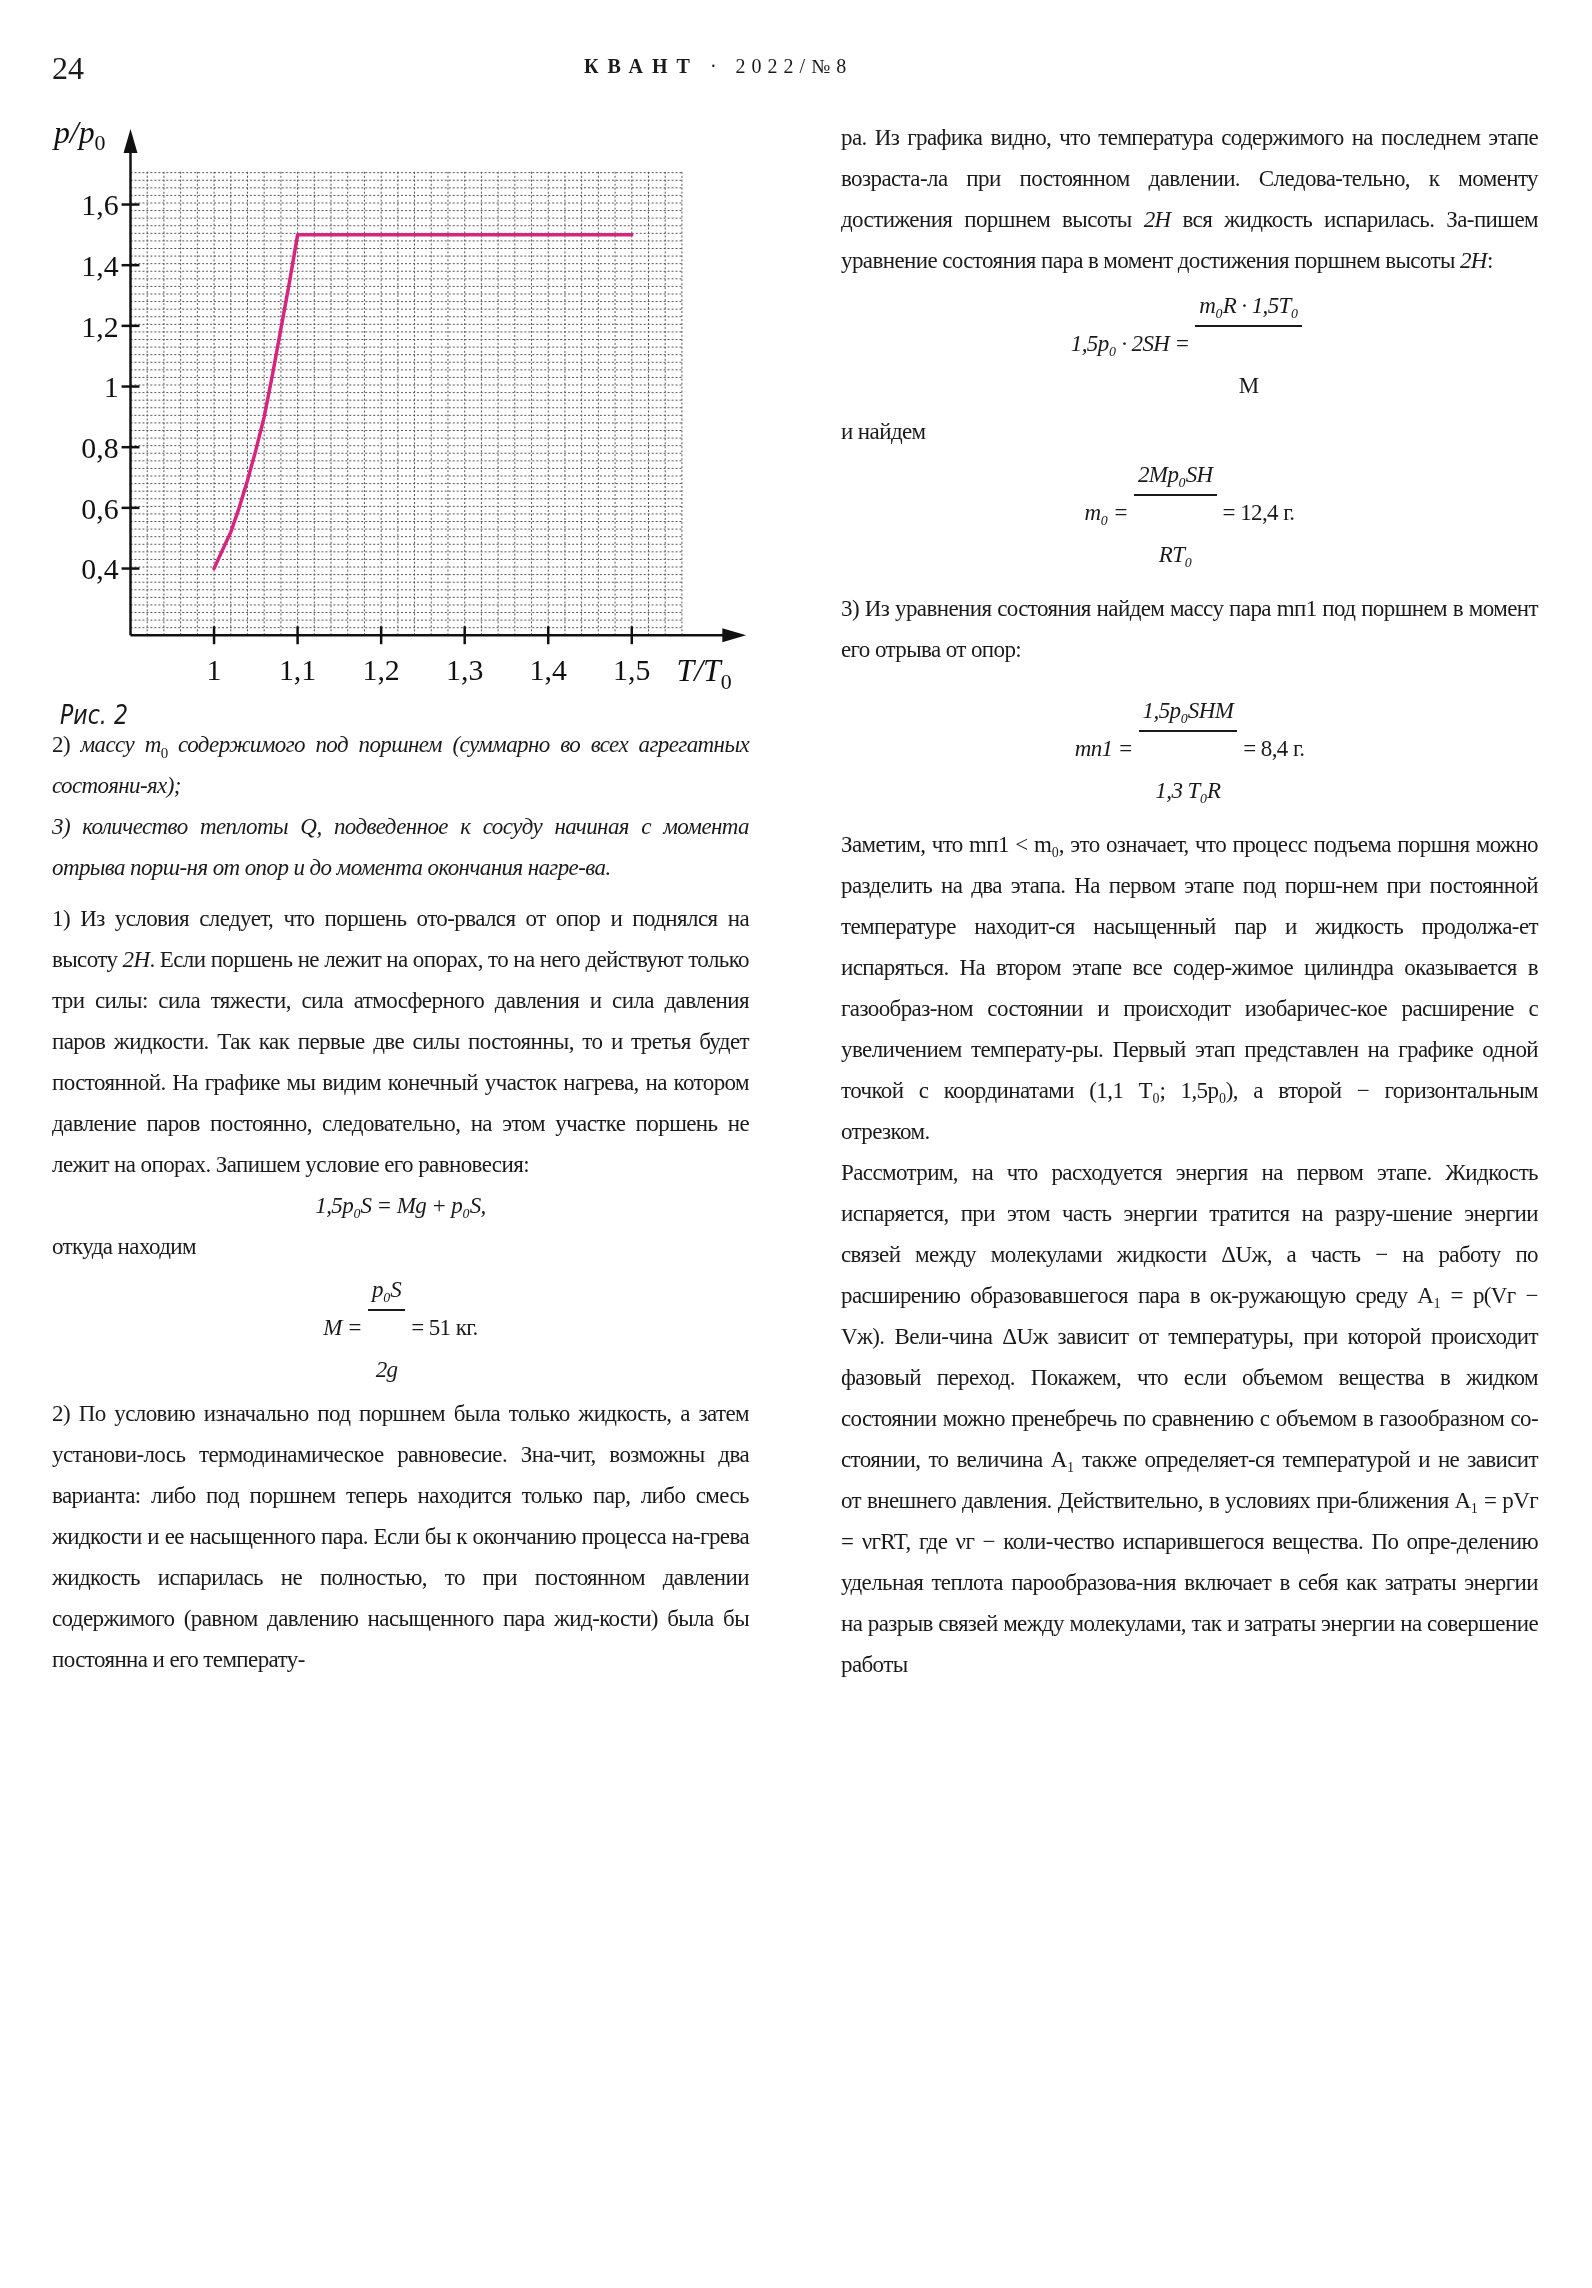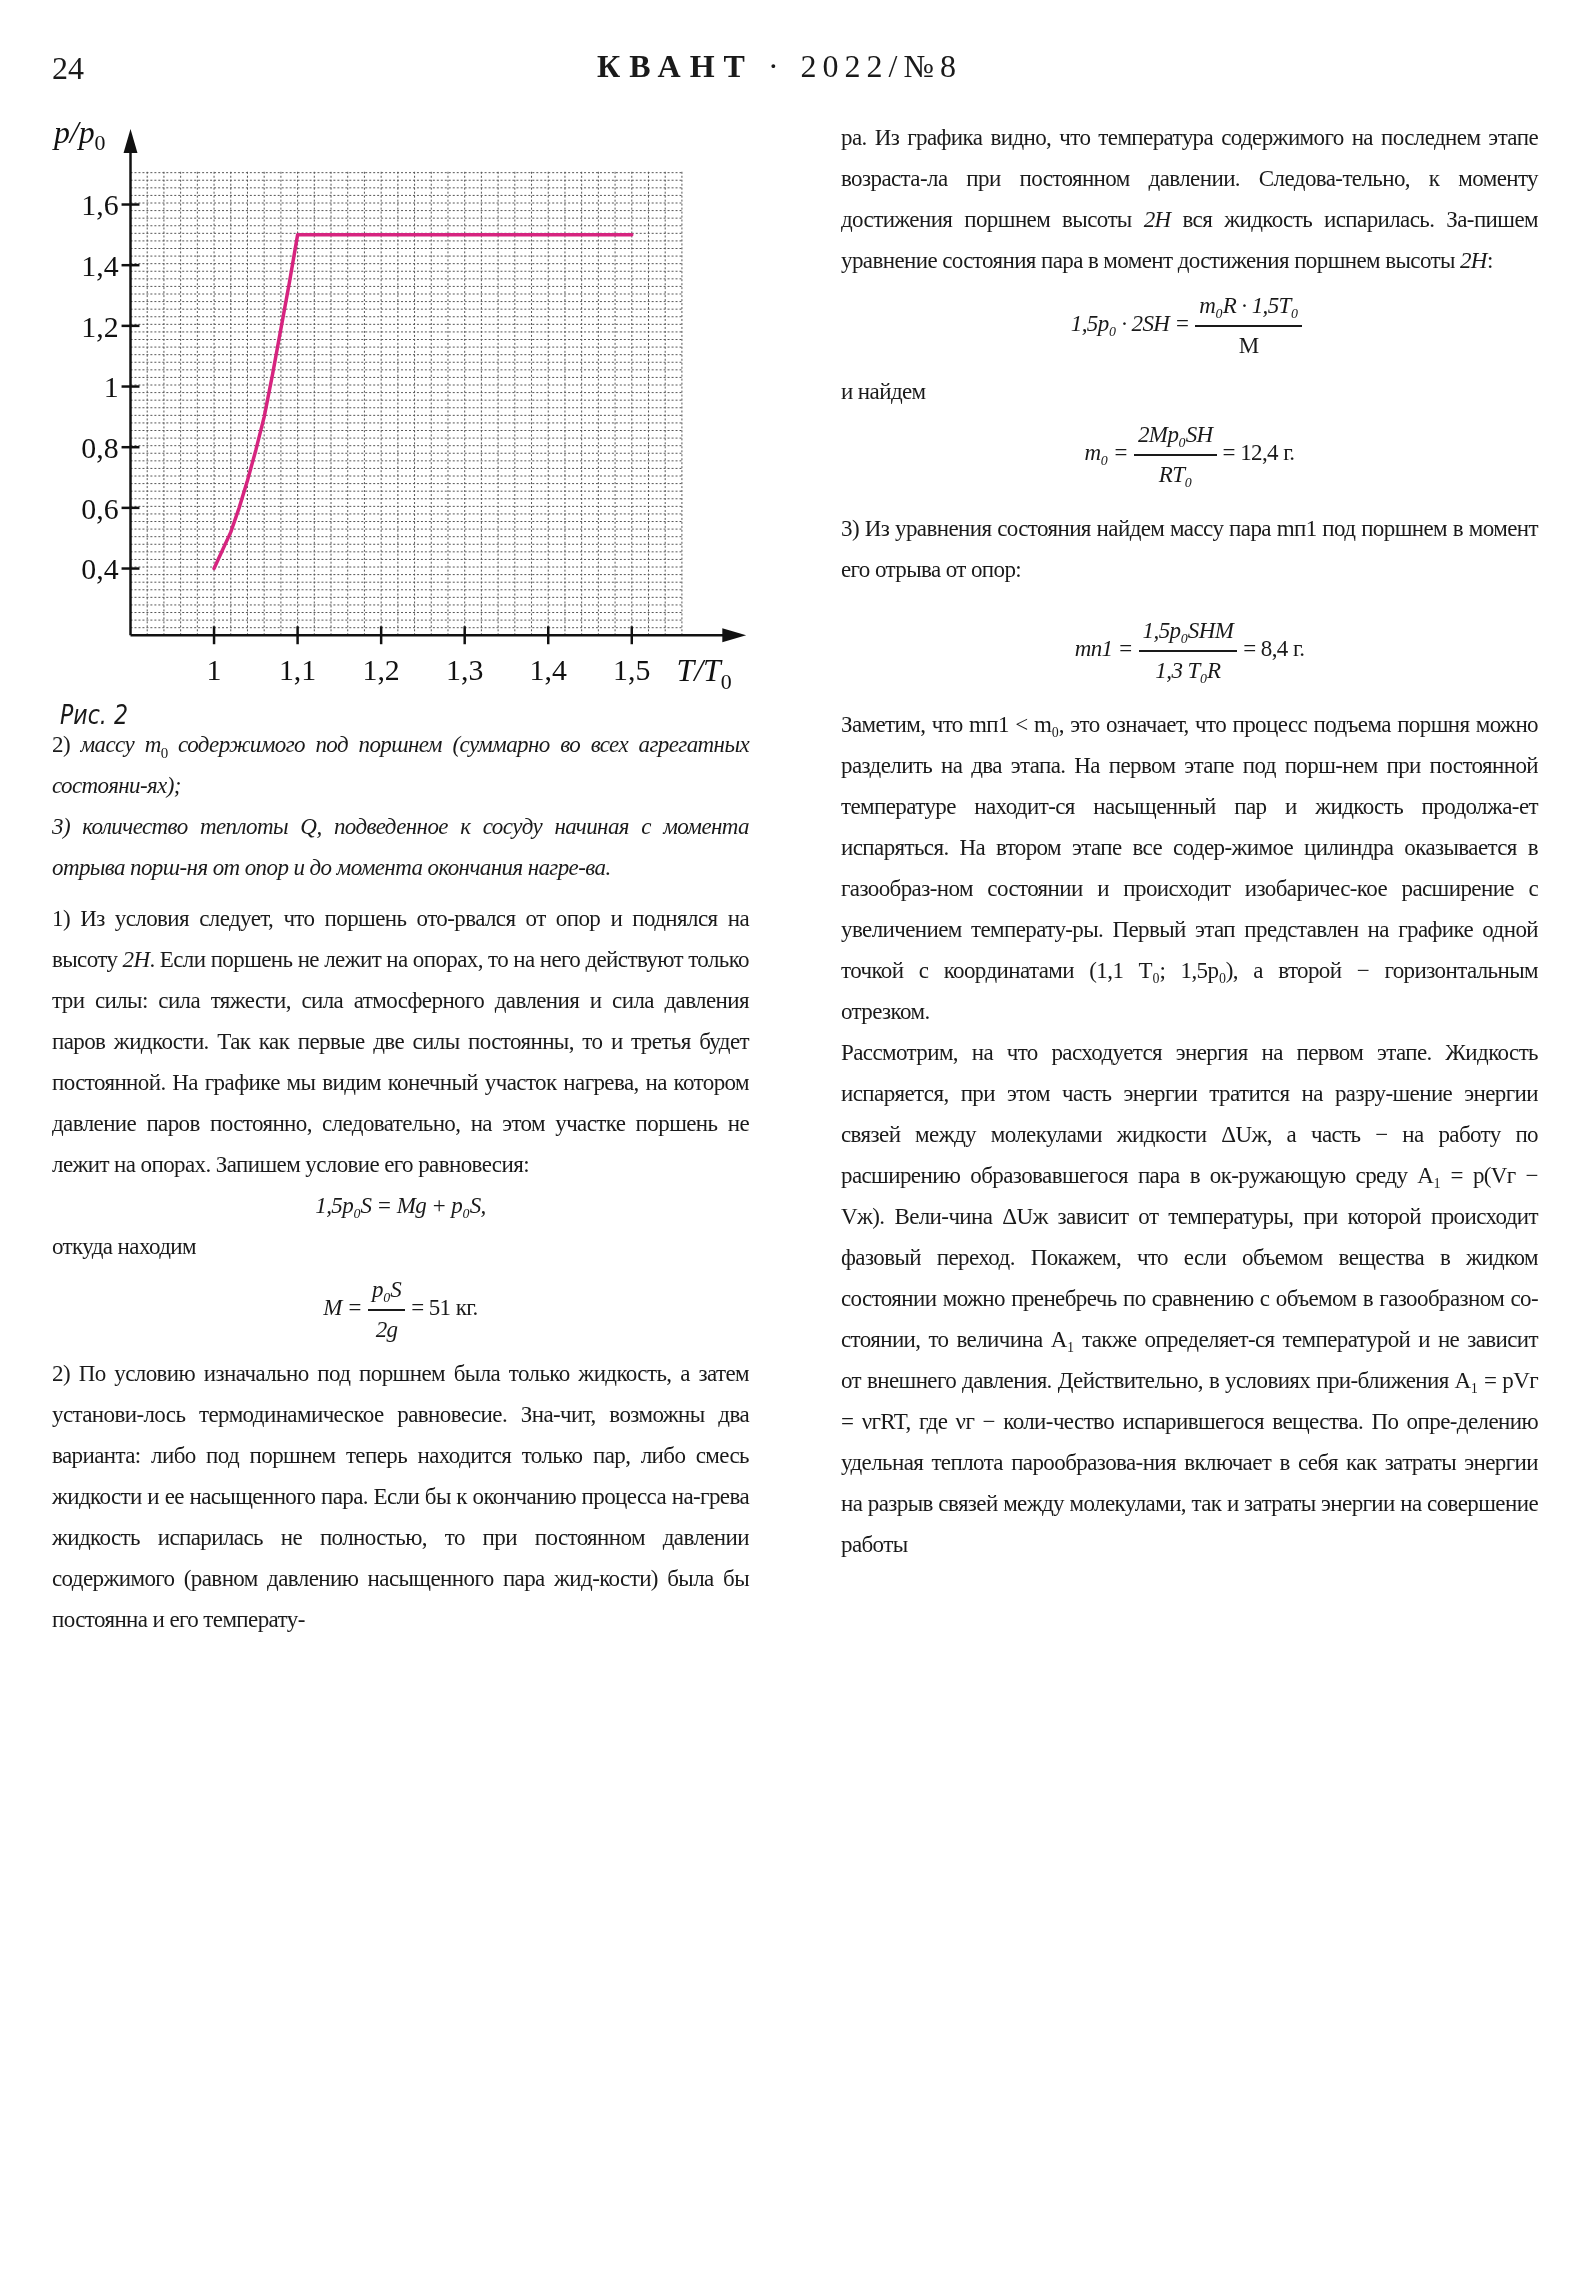--- a/index.html
+++ b/index.html
@@ -1,36 +1,36 @@
 <!DOCTYPE html>
 <html><head>
 <meta charset="utf-8">
 <style>
   html, body { margin: 0; padding: 0; background: #ffffff; }
   body { width: 1592px; height: 2289px; position: relative; overflow: hidden; color: #1a1a1a;
          font-family: "Liberation Serif", "DejaVu Serif", serif; }
   .page-number { position: absolute; left: 52px; top: 44px; font-size: 32px; line-height: 48px; }
-  .running-head { position: absolute; left: 597px; top: 46px; font-size: 32px; line-height: 40px; white-space: nowrap; text-align: center; }
+  .running-head { position: absolute; left: 584px; top: 46px; font-size: 20px; line-height: 40px; white-space: nowrap; text-align: center; }
   .running-head .journal { font-weight: bold; letter-spacing: 9px; }
   .running-head .sep { margin: 0 14px 0 6px; }
   .running-head .issue { letter-spacing: 6px; }
 
   .chart-wrap { position: absolute; left: 40px; top: 119px; width: 736px; height: 582px; }
   .chart-wrap svg { display: block; }
   .fig-caption { position: absolute; left: 60px; top: 697px; font-family: "DejaVu Sans", sans-serif;
                  font-style: italic; font-size: 26px; line-height: 36px; transform: scaleX(0.85); transform-origin: left; }
 
   .col { position: absolute; width: 697px; font-size: 23px; line-height: 41px; text-align: justify;
          letter-spacing: -0.6px; word-spacing: 0px; hyphens: manual; }
   .col-left { left: 52px; }
   .col-right { left: 841px; }
   .col p { margin: 0; }
   .it { font-style: italic; }
   .formula { text-align: center; font-style: italic; white-space: nowrap; margin: 0; }
-  .frac { display: inline-flex; flex-direction: column; align-items: center; vertical-align: middle; margin: 0 6px; }
+  .frac { display: inline-flex; flex-direction: column; align-items: center; vertical-align: middle; margin: 0 6px; gap: 40px; }
   .frac .num { border-bottom: 2px solid #1a1a1a; padding: 0 4px; line-height: 38px; }
   .frac .den { padding: 0 4px; line-height: 38px; }
   .up { font-style: normal; }
   sub { font-size: 0.65em; line-height: 0; }
   .gap-s { height: 10px; }
 </style>
 </head>
 <body>
 
 <div class="page-number">24</div>

